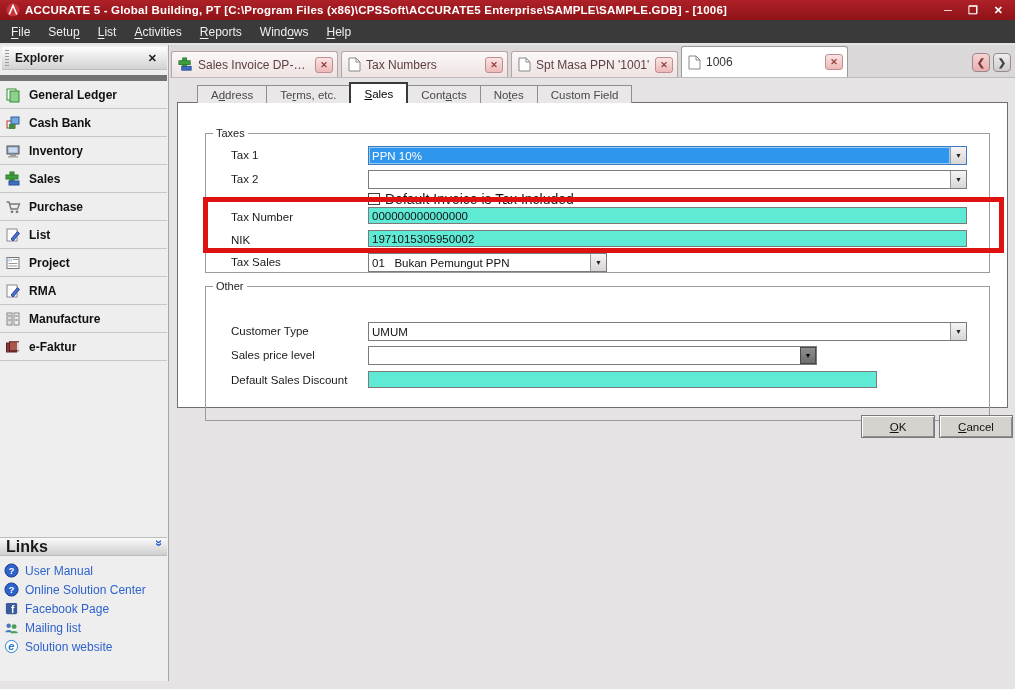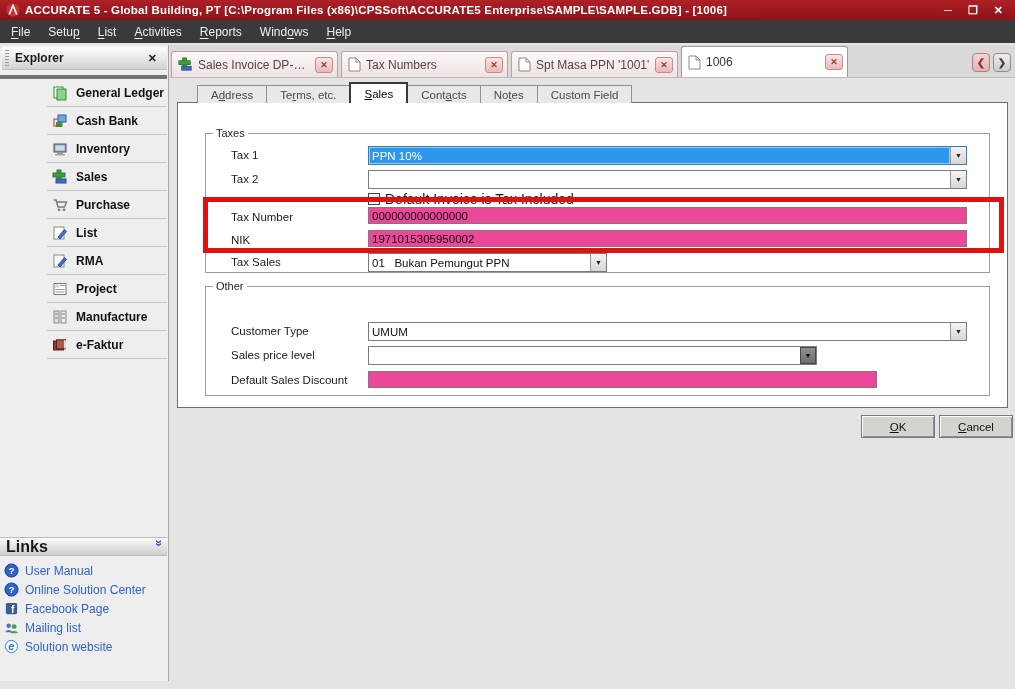--- a/index.html
+++ b/index.html
@@ -24,21 +24,21 @@
   
   .sidebar { position:absolute; left:0; top:45px; width:169px; bottom:8px;
     background:#EFEEEE; border-right:1px solid #A5A5A5; }
   .explorer-header { position:absolute; top:2px; left:2px; right:1px; height:23px;
     background:linear-gradient(#FEFEFE,#D3D1D1); display:flex; align-items:center;
     border-bottom:1px solid #BFBFBF; }
   .grip { width:4px; height:16px; margin:0 6px 0 3px;
     background:repeating-linear-gradient(#9a9a9a 0 1px, transparent 1px 3px); }
   .hdr-title { font-size:12px; font-weight:bold; color:#1a1a1a; flex:1; }
   .hdr-close { font-size:11px; font-weight:bold; color:#222; padding:0 10px; }
-  .side-items { position:absolute; top:30px; left:0; right:1px; border-top:4px solid #737373;padding-left:47px; }
+  .side-items { position:absolute; top:30px; left:0; right:1px; border-top:6px solid #737373; }
   .side-item { height:28px; display:flex; align-items:center; gap:8px; padding-left:5px;
     border-bottom:1px solid #C9C7C7; font-size:12px; font-weight:bold; color:#111; }
   .side-item svg { flex:none; }
   .links-header { position:absolute; top:492px; left:0; right:1px; height:19px;
     background:linear-gradient(#FBFBFB,#CFCDCD); display:flex; align-items:center;
     border-top:1px solid #BBB; border-bottom:1px solid #BBB; padding-left:6px; }
   .links-title { font-size:16px; font-weight:bold; color:#1a1a1a; flex:1; }
   .links-chevron { color:#2B5FD0; font-size:12px; font-weight:bold; padding-right:8px;
     transform:rotate(90deg); transform-origin:center; }
   .side-links { position:absolute; top:516px; left:4px; right:0; }
@@ -72,26 +72,26 @@
     font-size:11.5px; color:#4A4A4A; background:#E9E7E7; border:1px solid #8F8F8F;
     border-bottom:none; margin-left:-1px; }
   .form-tab:first-child { margin-left:12px; }
   .form-tab.active { height:21px; background:#fff; color:#000; border:2px solid #3A3A3A;
     border-bottom:none; z-index:4; position:relative; }
   .panel { position:absolute; left:177px; top:102px; width:831px; height:306px;
     background:#FFFFFF; border:1px solid #6F6F6F; z-index:2; }
 
   .groupbox { position:absolute; border:1px solid #9B9B9B; }
   .gb-taxes { left:27px; top:30px; width:785px; height:140px; }
-  .gb-other { left:27px; top:183px; width:785px; height:110px; }
+  .gb-other { left:27px; top:183px; width:785px; height:135px; }
   .gb-legend { position:absolute; top:-7px; left:7px; background:#fff; padding:0 3px;
     font-size:11px; color:#222; }
 
   .flabel { position:absolute; font-size:11.5px; color:#1a1a1a; white-space:nowrap; }
-  .tinput { position:absolute; height:17px; border:1px solid #7B7B7B; background:#ec4899;
+  .tinput { position:absolute; height:17px; border:1px solid #7B7B7B; background:#5eead4;
     font-size:11.5px; font-family:inherit; padding:0 3px; color:#111; }
   .combo { position:absolute; height:19px; border:1px solid #7B7B7B; background:#fff; display:flex; }
   .combo-text { flex:1; display:flex; align-items:center; padding-left:3px;
     font-size:11.5px; color:#111; white-space:pre; overflow:hidden; }
   .combo.selected { border-color:#3A7ABF; }
   .combo.selected .combo-text { background:#2F96EE; color:#fff;
     box-shadow:inset 0 0 0 1px #9ACBF5; }
   .combo-btn { flex:none; width:16px; border-left:1px solid #9a9a9a;
     background:linear-gradient(#F5F3F3,#D8D5D5); display:flex; align-items:center;
     justify-content:center; font-size:7px; color:#222; }
@@ -190,34 +190,34 @@
       </div>
       <div class="side-item">
         <svg width="16" height="16">
             <rect x="2" y="2" width="10" height="12" fill="#fff" stroke="#888"></rect>
             <path d="M6 12 12.5 4.5 14.5 6.5 8 14Z" fill="#4A6ED0" stroke="#2A4EA0"></path>
           </svg>
         <span>List</span>
       </div>
       <div class="side-item">
         <svg width="16" height="16">
-            <rect x="2" y="2" width="10" height="12" fill="#fff" stroke="#888"></rect>
-            <path d="M6 12 12.5 4.5 14.5 6.5 8 14Z" fill="#4A6ED0" stroke="#2A4EA0"></path>
-          </svg>
-        <span>RMA</span>
-      </div>
-      <div class="side-item">
-        <svg width="16" height="16">
             <rect x="2" y="2.5" width="12" height="11" fill="#fff" stroke="#777"></rect>
             <rect x="3" y="3.5" width="4" height="3" fill="#C9D9EE"></rect>
             <rect x="8" y="4" width="5" height="1" fill="#999"></rect>
             <rect x="3.5" y="8" width="9" height="1" fill="#999"></rect>
             <rect x="3.5" y="10.5" width="9" height="1" fill="#999"></rect>
           </svg>
         <span>Project</span>
+      </div>
+      <div class="side-item">
+        <svg width="16" height="16">
+            <rect x="2" y="2" width="10" height="12" fill="#fff" stroke="#888"></rect>
+            <path d="M6 12 12.5 4.5 14.5 6.5 8 14Z" fill="#4A6ED0" stroke="#2A4EA0"></path>
+          </svg>
+        <span>RMA</span>
       </div>
       <div class="side-item">
         <svg width="16" height="16">
             <rect x="2" y="2" width="5" height="12" fill="#DDD" stroke="#888"></rect>
             <rect x="9" y="2" width="5" height="12" fill="#EEE" stroke="#888"></rect>
             <rect x="3.2" y="4" width="2.6" height="2" fill="#aaa"></rect>
             <rect x="10.2" y="4" width="2.6" height="2" fill="#aaa"></rect>
             <rect x="3.2" y="8" width="2.6" height="2" fill="#aaa"></rect>
             <rect x="10.2" y="8" width="2.6" height="2" fill="#aaa"></rect>
           </svg>

